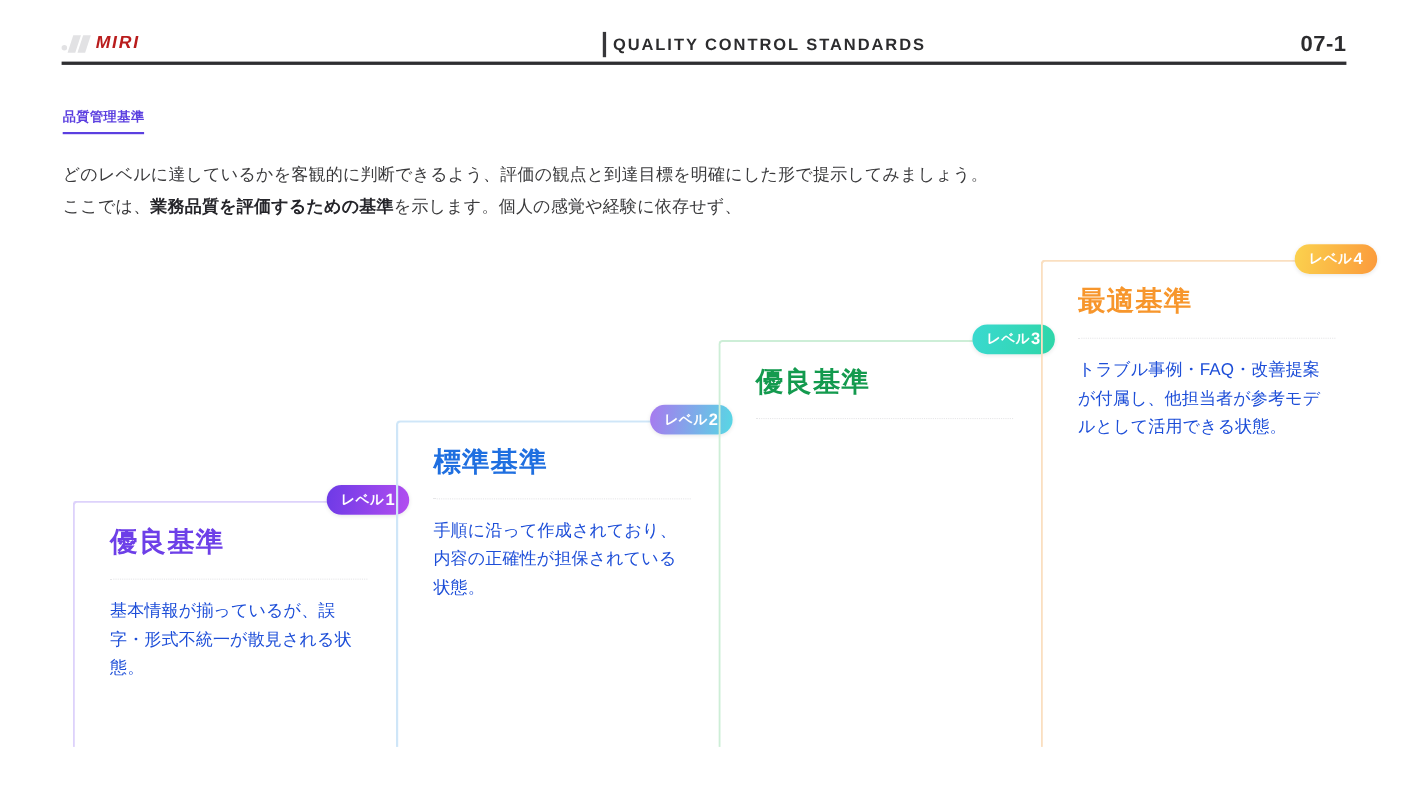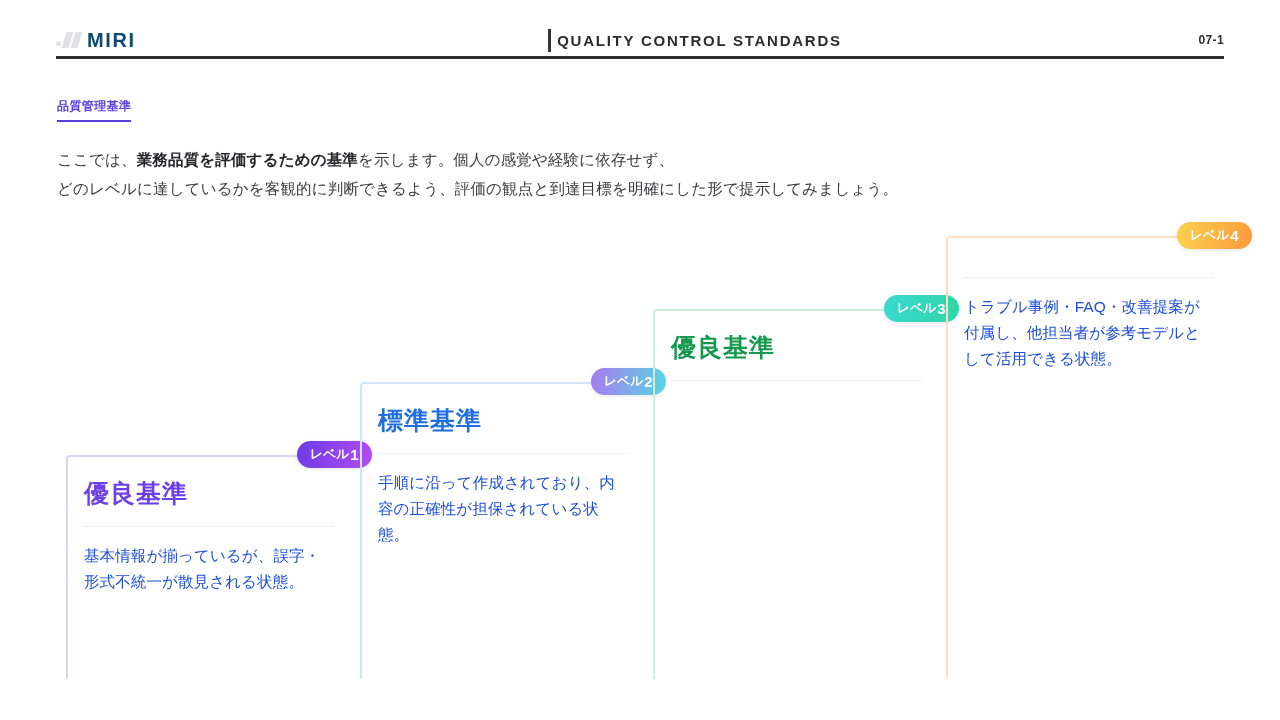--- a/index.html
+++ b/index.html
@@ -48,24 +48,25 @@
     margin-right: 1px;
     align-self: flex-end;
     margin-bottom: 2px;
   }
   .logo-bar {
     width: 7px; height: 16px;
     background: #e2e2e4;
     transform: skewX(-18deg);
   }
   .logo-text {
-    font-size: 20px;
+    font-size: 16px;
     font-weight: bold;
     letter-spacing: 1.6px;
-    color: #0c4a6e;
+    color: #b91c1c;
+    font-style: italic;
   }
 
   .header-center {
     flex: 1;
     display: flex;
     align-items: center;
     justify-content: center;
     gap: 6px;
     margin-left: -40px;
   }
@@ -78,21 +79,21 @@
     font-size: 15px;
     font-weight: bold;
     letter-spacing: 1.75px;
     color: #2c2c2e;
     white-space: nowrap;
   }
 
   .page-num {
     width: 150px;
     text-align: right;
-    font-size: 12px;
+    font-size: 20px;
     font-weight: bold;
     letter-spacing: 0.4px;
     color: #2c2c2e;
   }
 
   .header-rule {
     position: absolute;
     left: 56px;
     top: 56px;
     width: 1168px;
@@ -134,21 +135,21 @@
     width: 1280px;
     height: 720px;
   }
 
   .card {
     position: absolute;
     width: 290px;
     border-top: 2px solid var(--edge);
     border-left: 2px solid var(--edge);
     border-top-left-radius: 4px;
-    padding: 22px 22px 0 16px;
+    padding: 22px 22px 0 32px;
   }
 
   .badge {
     position: absolute;
     top: -16px;
     right: -16px;
     height: 27px;
     padding: 0 13px;
     border-radius: 14px;
     display: flex;
@@ -205,22 +206,22 @@
       <span class="header-title">QUALITY CONTROL STANDARDS</span>
     </div>
 
     <div class="page-num">07-1</div>
   </div>
   <div class="header-rule"></div>
 
   <div class="section-heading" style="color: rgb(91, 63, 224); border-bottom-color: rgb(91, 63, 224);">品質管理基準</div>
 
   <div class="lead">
+    <div>どのレベルに達しているかを客観的に判断できるよう、評価の観点と到達目標を明確にした形で提示してみましょう。</div>
     <div><span>ここでは、</span><b>業務品質を評価するための基準</b><span>を示します。個人の感覚や経験に依存せず、</span></div>
-    <div>どのレベルに達しているかを客観的に判断できるよう、評価の観点と到達目標を明確にした形で提示してみましょう。</div>
   </div>
 
   <div class="stairs">
 
     <div class="card" style="left: 66px; top: 455px; height: 224px; --edge: #ddd2fb;">
       <div class="badge" style="--g1: #6d3ae6; --g2: #b34ef0;">
         <span>レベル</span>
           <span class="num">1</span>
       </div>
       <div class="card-title" style="--title: #6d3fe8;">優良基準</div>
@@ -245,18 +246,19 @@
       </div>
       <div class="card-title" style="--title: #139a4e;">優良基準</div>
       <div class="card-divider"></div>
     </div>
 
     <div class="card" style="left: 946px; top: 236px; height: 443px; --edge: #fadfc0;">
       <div class="badge" style="--g1: #fbd24e; --g2: #fb9a3c;">
         <span>レベル</span>
           <span class="num">4</span>
       </div>
+      <div class="card-title" style="--title: #f7962c;">最適基準</div>
       <div class="card-divider"></div>
       <div class="card-body">トラブル事例・FAQ・改善提案が付属し、他担当者が参考モデルとして活用できる状態。</div>
     </div>
 
   </div>
 </div>
 
 </body></html>

